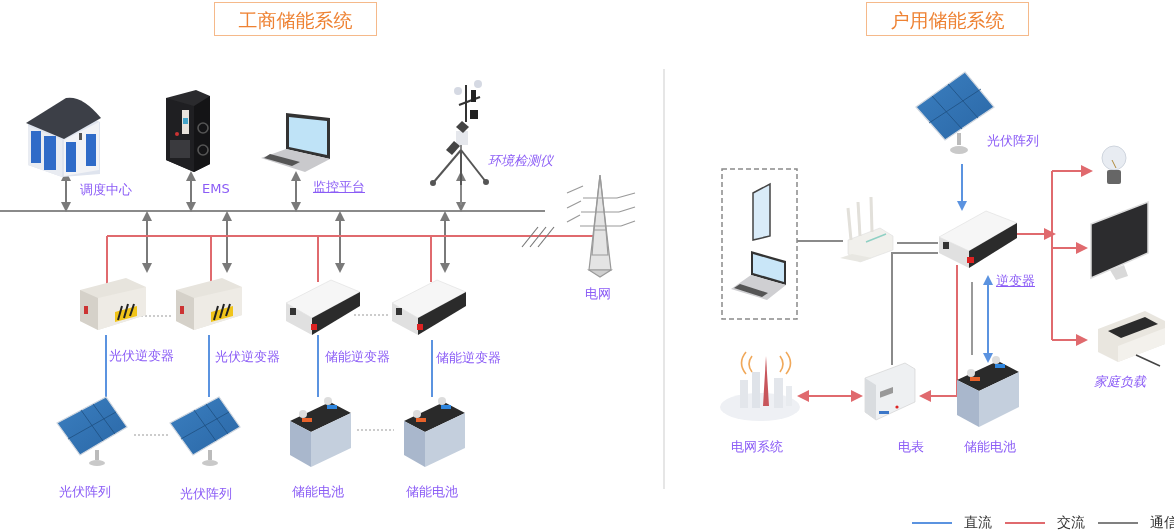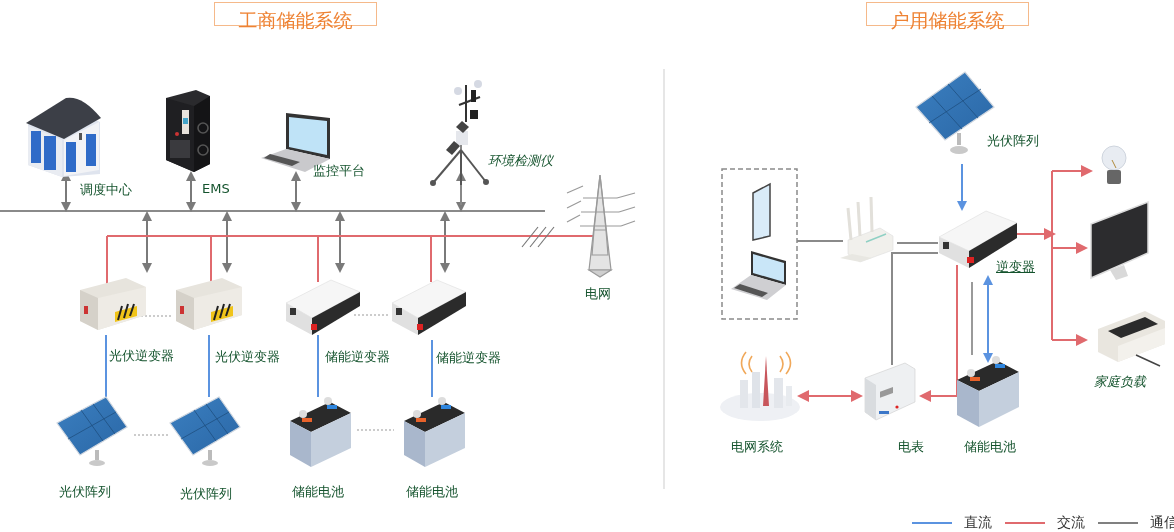--- a/index.html
+++ b/index.html
@@ -1,21 +1,21 @@
 <!DOCTYPE html>
 <html><head>
 <meta charset="utf-8">
 <style>
   html, body { margin:0; padding:0; background:#ffffff; }
   body { width:1174px; height:532px; position:relative; overflow:hidden;
          font-family:"DejaVu Sans","Liberation Sans",sans-serif; color:#333; }
   #stage { position:absolute; left:0; top:0; }
-  .title-box { position:absolute; height:24px; border:1.5px solid #f5b98a; color:#ee8233;
+  .title-box { position:absolute; height:34px; border:1.5px solid #f5b98a; color:#ee8233;
                font-size:19px; line-height:34px; text-align:center; box-sizing:border-box; background:#fff; }
-  .lbl { position:absolute; font-size:13px; color:#14532d; white-space:nowrap; }
+  .lbl { position:absolute; font-size:13px; color:#8b5cf6; white-space:nowrap; }
   .legend { position:absolute; top:514px; font-size:14px; color:#333; white-space:nowrap; display:flex; align-items:center;gap:6px; }
   .legend .ln { display:inline-block; width:40px; height:2px; margin-right:6px; }
 </style>
 </head>
 <body>
 
 <svg id="stage" width="1174" height="532" viewBox="0 0 1174 532">
   <defs>
     <marker id="ag" markerWidth="10" markerHeight="10" refX="5" refY="5" orient="auto" markerUnits="userSpaceOnUse">
       <path d="M0,0 L10,5 L0,10 z" fill="#7a7a7a"></path>
@@ -309,34 +309,34 @@
     <circle cx="971" cy="373" r="4" fill="#ddd"></circle>
     <circle cx="996" cy="360" r="4" fill="#ddd"></circle>
   </g>
 </svg>
 
 <div class="title-box" style="left:214px; top:2px; width:163px;">工商储能系统</div>
 <div class="title-box" style="left:866px; top:2px; width:163px;">户用储能系统</div>
 
 <div class="lbl" style="left:80px; top:181px;">调度中心</div>
 <div class="lbl" style="left:202px; top:181px;">EMS</div>
-<div class="lbl" style="left:313px; top:162px;">监控平台</div>
+<div class="lbl" style="left:313px; top:178px;text-decoration:underline;">监控平台</div>
 <div class="lbl" style="left:488px; top:152px;font-style:italic;">环境检测仪</div>
 <div class="lbl" style="left:585px; top:285px;text-align:center;">电网</div>
 <div class="lbl" style="left:109px; top:347px;">光伏逆变器</div>
 <div class="lbl" style="left:215px; top:348px;">光伏逆变器</div>
 <div class="lbl" style="left:325px; top:348px;">储能逆变器</div>
 <div class="lbl" style="left:436px; top:349px;">储能逆变器</div>
 <div class="lbl" style="left:59px; top:483px;">光伏阵列</div>
 <div class="lbl" style="left:180px; top:485px;">光伏阵列</div>
 <div class="lbl" style="left:292px; top:483px;">储能电池</div>
 <div class="lbl" style="left:406px; top:483px;">储能电池</div>
 
 <div class="lbl" style="left:987px; top:132px;">光伏阵列</div>
-<div class="lbl" style="left:996px; top:258px;text-decoration:underline;">逆变器</div>
+<div class="lbl" style="left:996px; top:272px;text-decoration:underline;">逆变器</div>
 <div class="lbl" style="left:1094px; top:373px;font-style:italic;">家庭负载</div>
 <div class="lbl" style="left:731px; top:438px;text-align:center;">电网系统</div>
 <div class="lbl" style="left:898px; top:438px;">电表</div>
 <div class="lbl" style="left:964px; top:438px;">储能电池</div>
 
 <div class="legend" style="left:912px;">
   <span class="ln" style="background:#5b93e0;"></span>
   <span>直流</span>
 </div>
 <div class="legend" style="left:1005px;">

